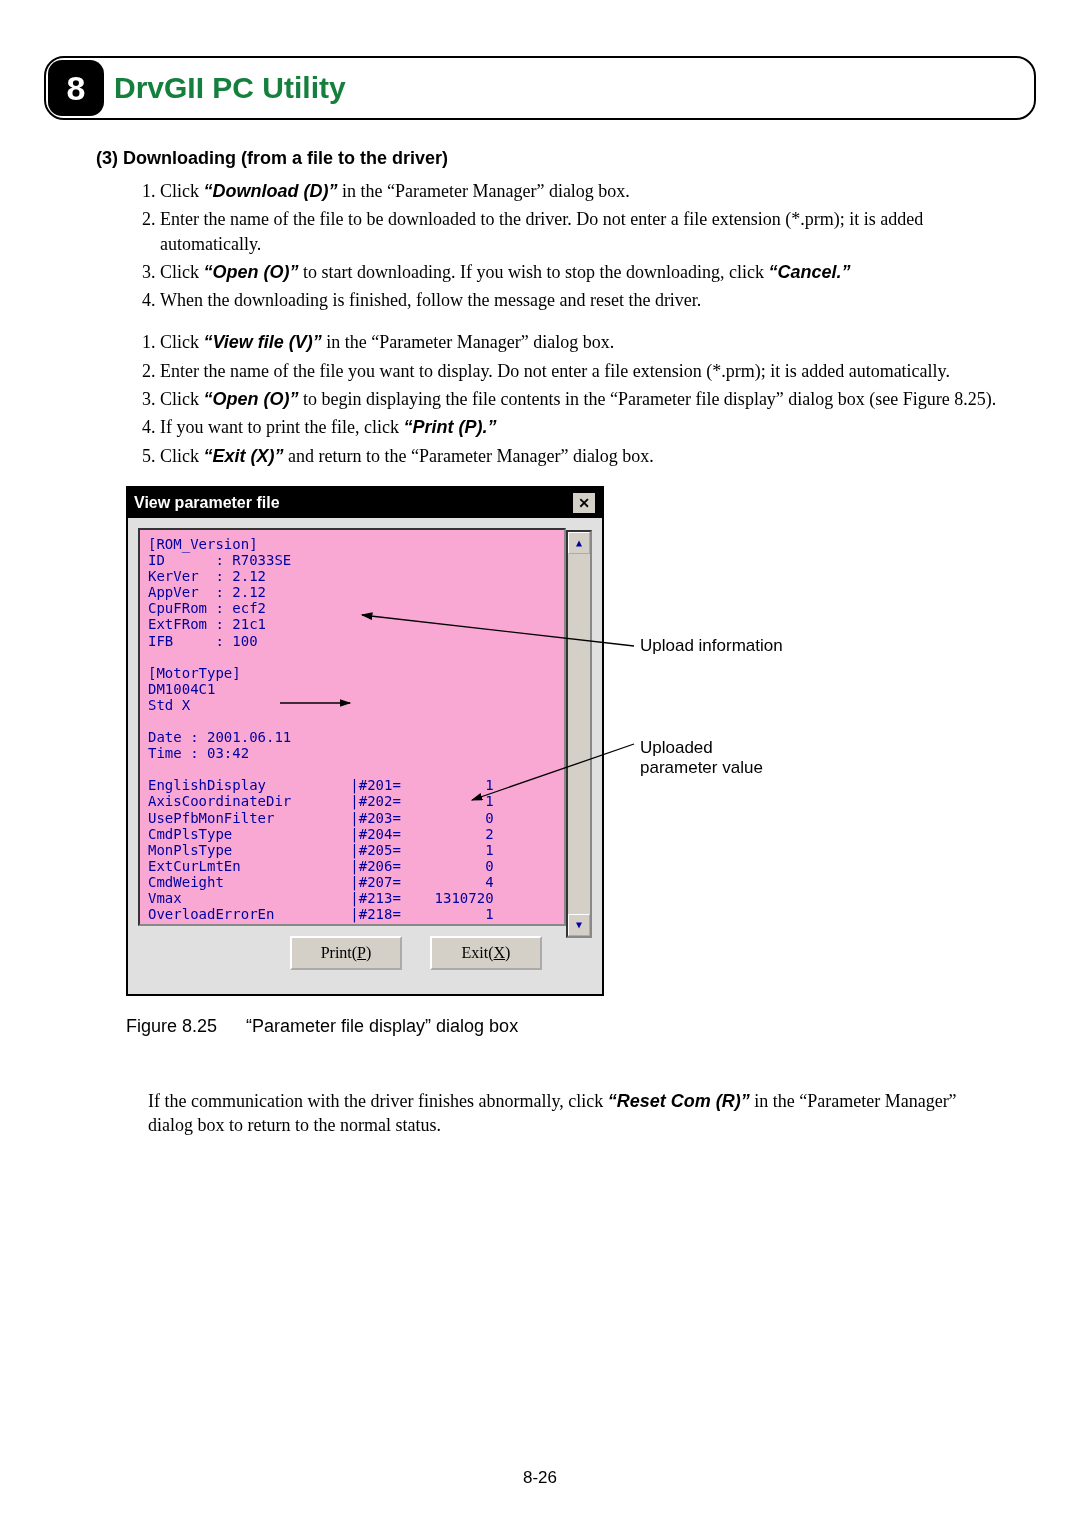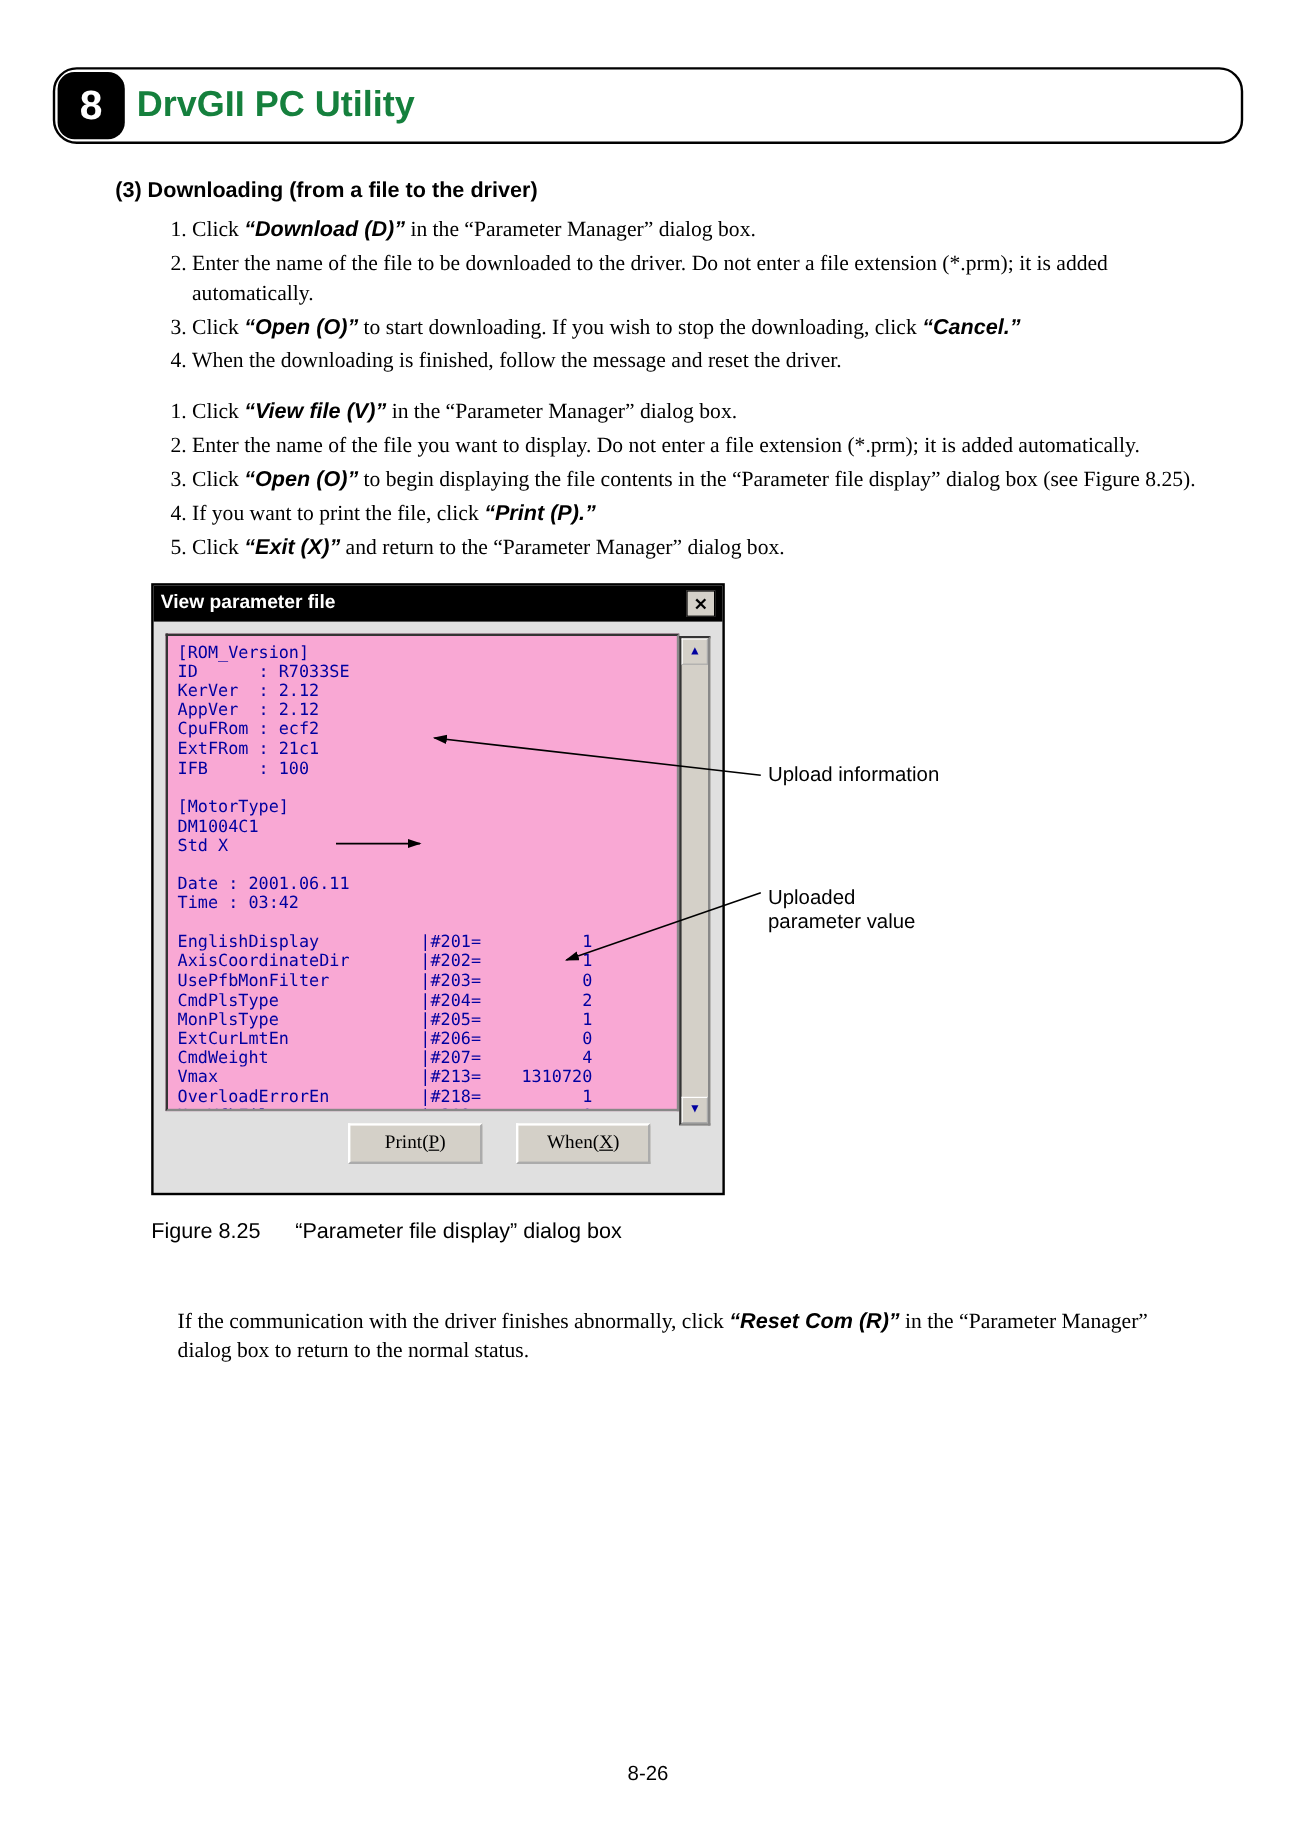--- a/index.html
+++ b/index.html
@@ -94,21 +94,21 @@
             <div class="sb-btn">▲</div>
             <div class="sb-btn">▼</div>
           </div>
           <div class="dlg-btn-row">
             <div class="dlg-btn">
                 <span>Print(</span>
                 <span class="underline">P</span>
                 <span>)</span>
               </div>
             <div class="dlg-btn">
-                <span>When(</span>
+                <span>Exit(</span>
                 <span class="underline">X</span>
                 <span>)</span>
               </div>
           </div>
         </div>
       </div>
       <div class="fig-cap"><span class="lbl">Figure 8.25</span><span>“Parameter file display” dialog box</span></div>
     </div>
 
     <div class="para"><span>If the communication with the driver finishes abnormally, click </span><span class="bi">“Reset Com (R)”</span><span> in the “Parameter Manager” dialog box to return to the normal status.</span></div>

